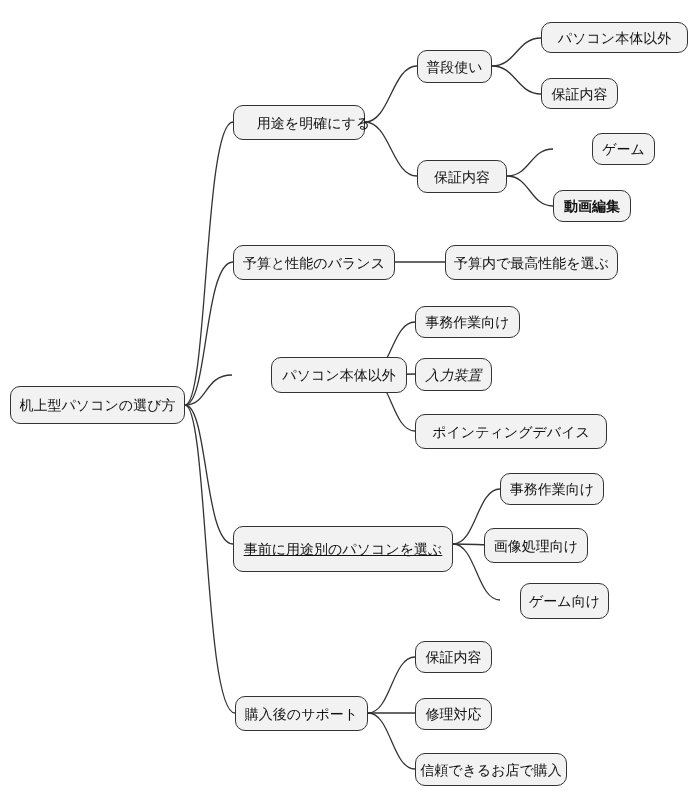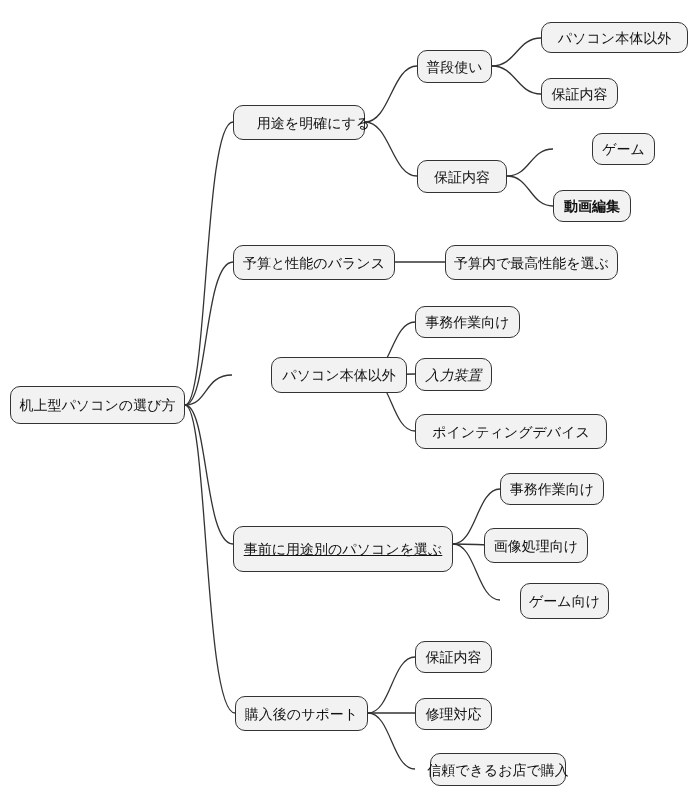--- a/index.html
+++ b/index.html
@@ -101,15 +101,15 @@
   <div class="node" style="left:415px; top:414px; width:192px; height:35px;">ポインティングデバイス</div>
 
   <div class="node" style="left:233px; top:526px; width:220px; height:46px;text-decoration:underline;">事前に用途別のパソコンを選ぶ</div>
   <div class="node" style="left:500px; top:473px; width:104px; height:32px;">事務作業向け</div>
   <div class="node" style="left:484px; top:528px; width:104px; height:35px;">画像処理向け</div>
   <div class="node" style="left:520px; top:583px; width:89px; height:36px;">ゲーム向け</div>
 
   <div class="node" style="left:235px; top:696px; width:133px; height:35px;">購入後のサポート</div>
   <div class="node" style="left:415px; top:641px; width:77px; height:32px;">保証内容</div>
   <div class="node" style="left:415px; top:698px; width:77px; height:32px;">修理対応</div>
-  <div class="node" style="left:415px; top:753px; width:136px; height:33px;margin-left:15px;">信頼できるお店で購入</div>
+  <div class="node" style="left:415px; top:753px; width:152px; height:33px;">信頼できるお店で購入</div>
 
 </div>
 
 </body></html>

